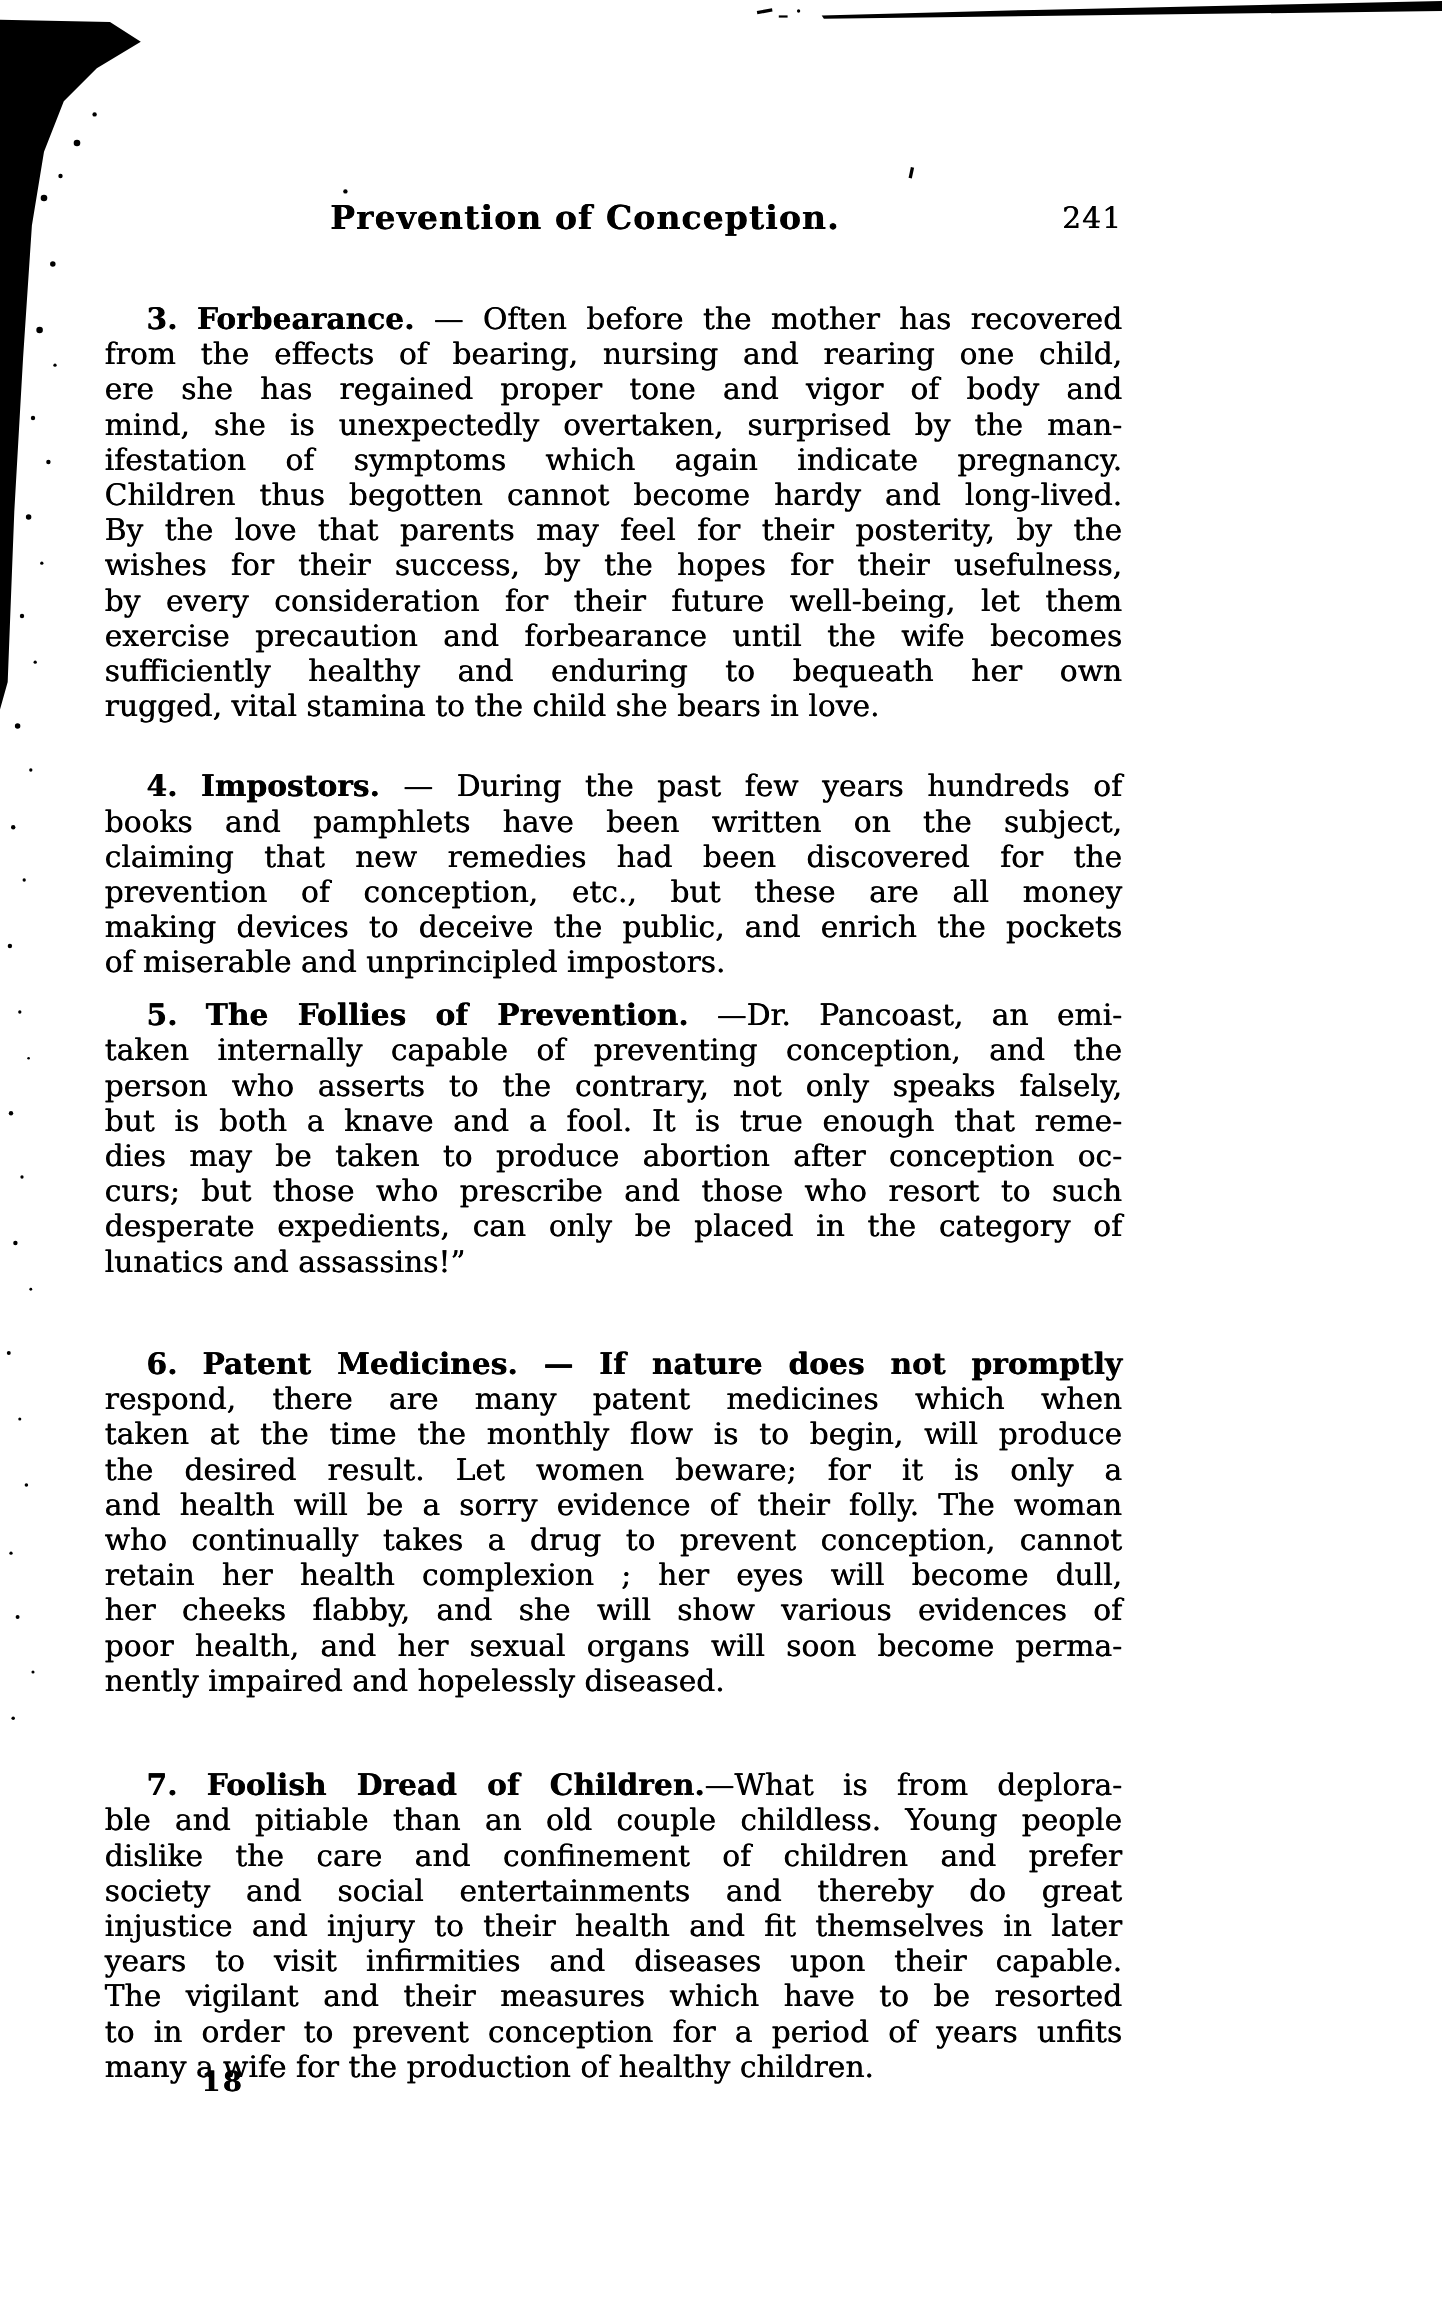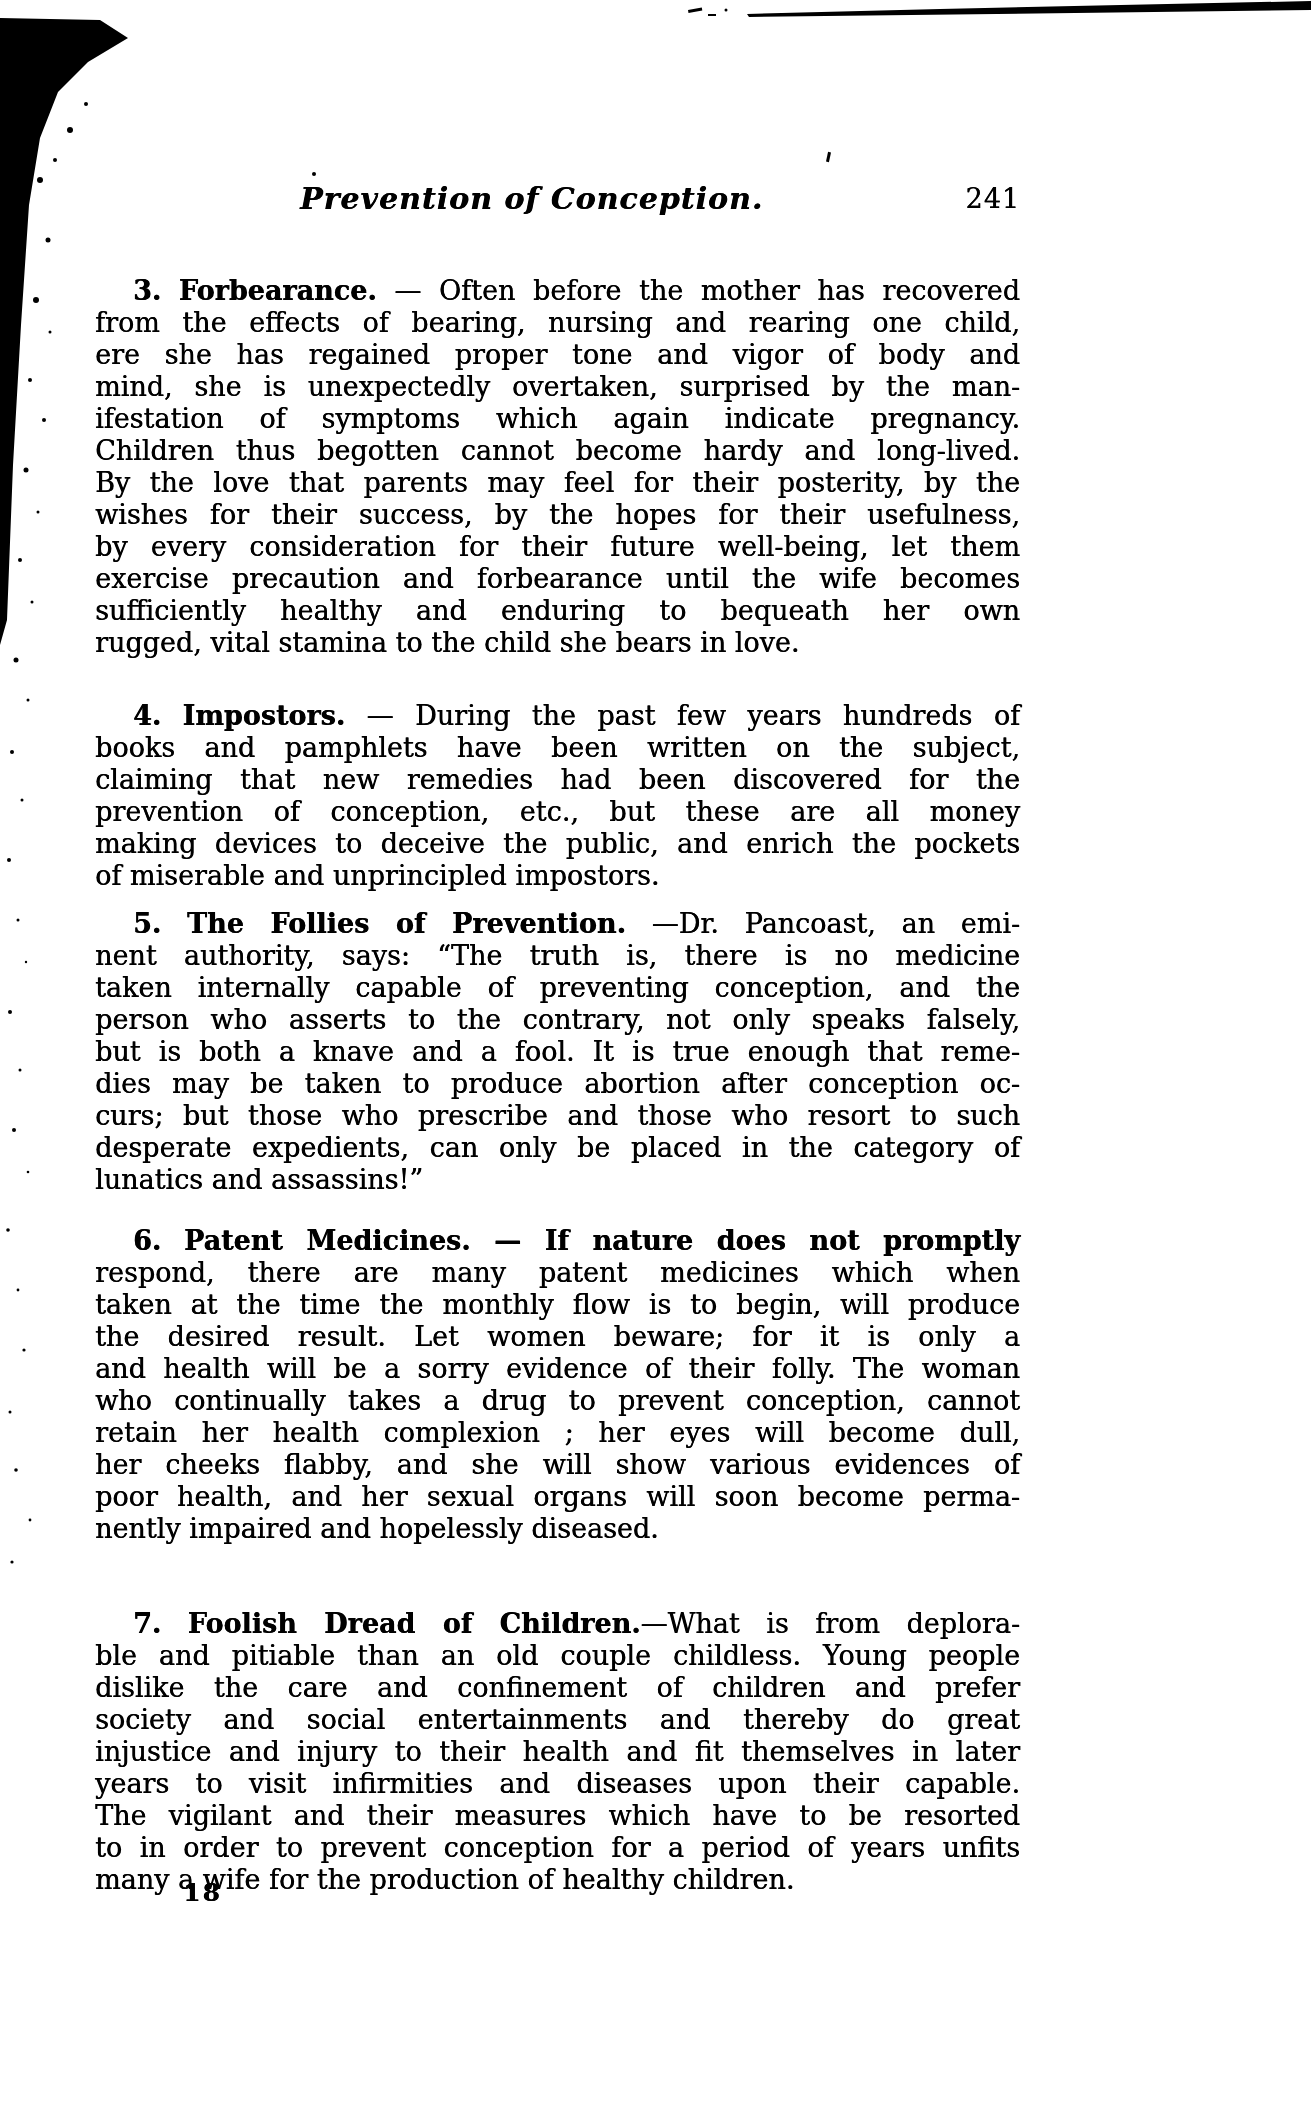--- a/index.html
+++ b/index.html
@@ -8,21 +8,21 @@
     width:1311px;height:2103px;
     background:#fff;color:#000;
     font-family:"DejaVu Serif", serif;
     overflow:hidden;
     text-shadow:0.4px 0 0 #000;
   }
   
   .header{position:absolute;left:95px;top:181px;width:925px;height:42px;}
   .htitle{
     position:absolute;left:205px;top:0;
-    font-style:italic;font-weight:bold;font-size:30px;letter-spacing:1px;
+    font-weight:bold;font-size:30px;letter-spacing:1px;
   }
   .pagenum{position:absolute;right:0;top:2px;font-weight:normal;font-size:27px;letter-spacing:1px;}
   
   .para{
     position:absolute;left:95px;width:925px;
     font-size:27px;line-height:32px;margin-top:20px;
   }
   .line{
     text-align:justify;
     text-align-last:justify;
@@ -125,21 +125,20 @@
         <div class="line">prevention of conception, etc., but these are all money</div>
         <div class="line">making devices to deceive the public, and enrich the pockets</div>
         <div class="line end">of miserable and unprincipled impostors.</div>
       </div>
   </div>
 
   <div class="para" style="top:888px">
     <div class="line first"><span class="secnum">5.</span>
       <span class="sectitle">The Follies of Prevention.</span><span> —Dr. Pancoast, an emi-</span></div>
     <div>
-        <div class="line">nent authority, says: “The truth is, there is no medicine</div>
         <div class="line">taken internally capable of preventing conception, and the</div>
         <div class="line">person who asserts to the contrary, not only speaks falsely,</div>
         <div class="line">but is both a knave and a fool.  It is true enough that reme-</div>
         <div class="line">dies may be taken to produce abortion after conception oc-</div>
         <div class="line">curs; but those who prescribe and those who resort to such</div>
         <div class="line">desperate expedients, can only be placed in the category of</div>
         <div class="line end">lunatics and assassins!”</div>
       </div>
   </div>
 

